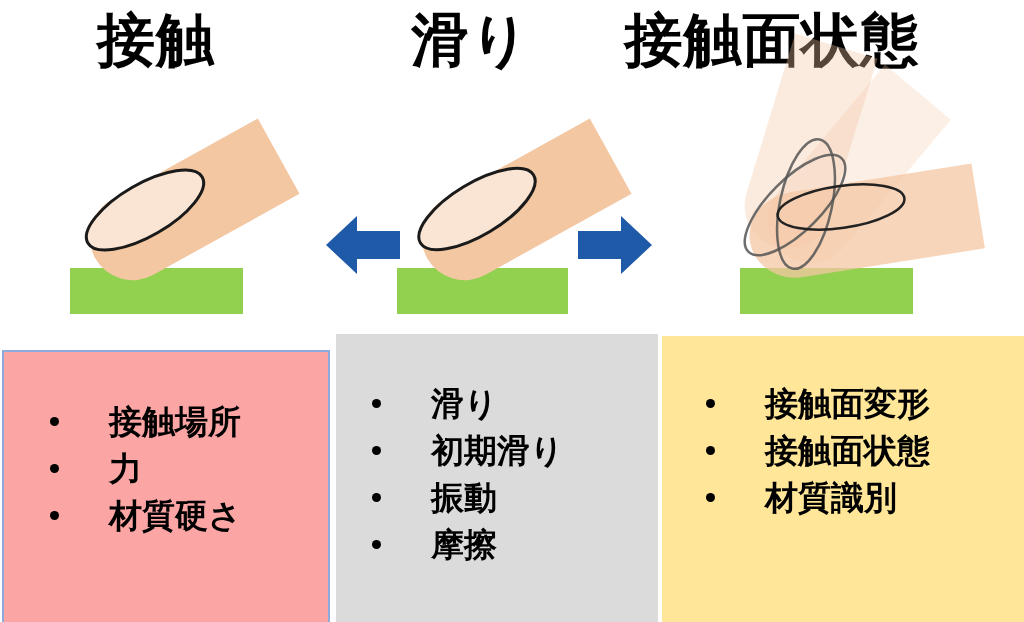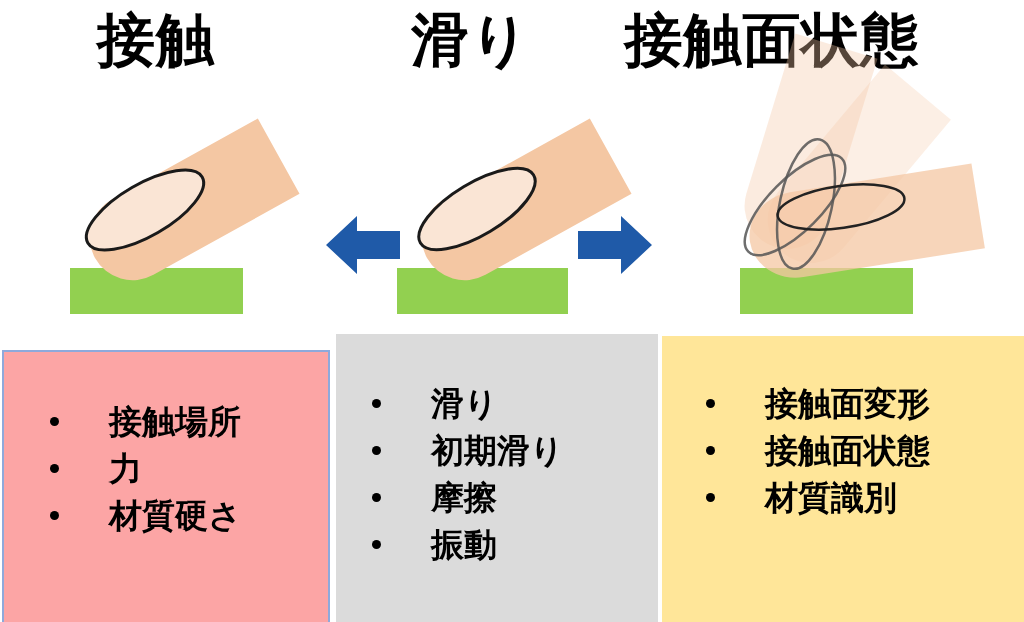--- a/index.html
+++ b/index.html
@@ -86,25 +86,25 @@
       <li>
           <span class="dot"></span>
           <span class="li-text">滑り</span>
         </li>
       <li>
           <span class="dot"></span>
           <span class="li-text">初期滑り</span>
         </li>
       <li>
           <span class="dot"></span>
-          <span class="li-text">摩擦</span>
+          <span class="li-text">振動</span>
         </li>
       <li>
           <span class="dot"></span>
-          <span class="li-text">振動</span>
+          <span class="li-text">摩擦</span>
         </li>
     </ul>
   </div>
 
   <div class="info-box box-pattern">
     <ul class="bullet-list">
       <li>
           <span class="dot"></span>
           <span class="li-text">接触面変形</span>
         </li>

